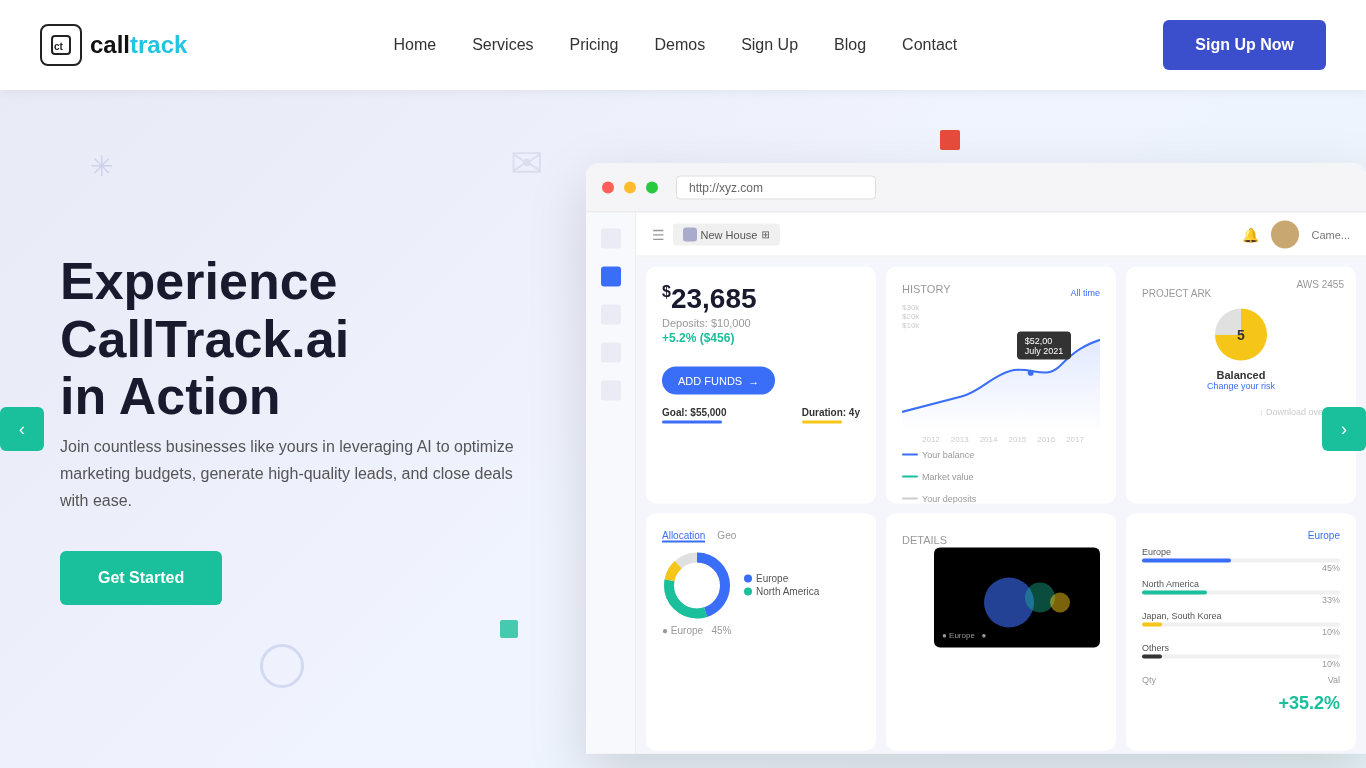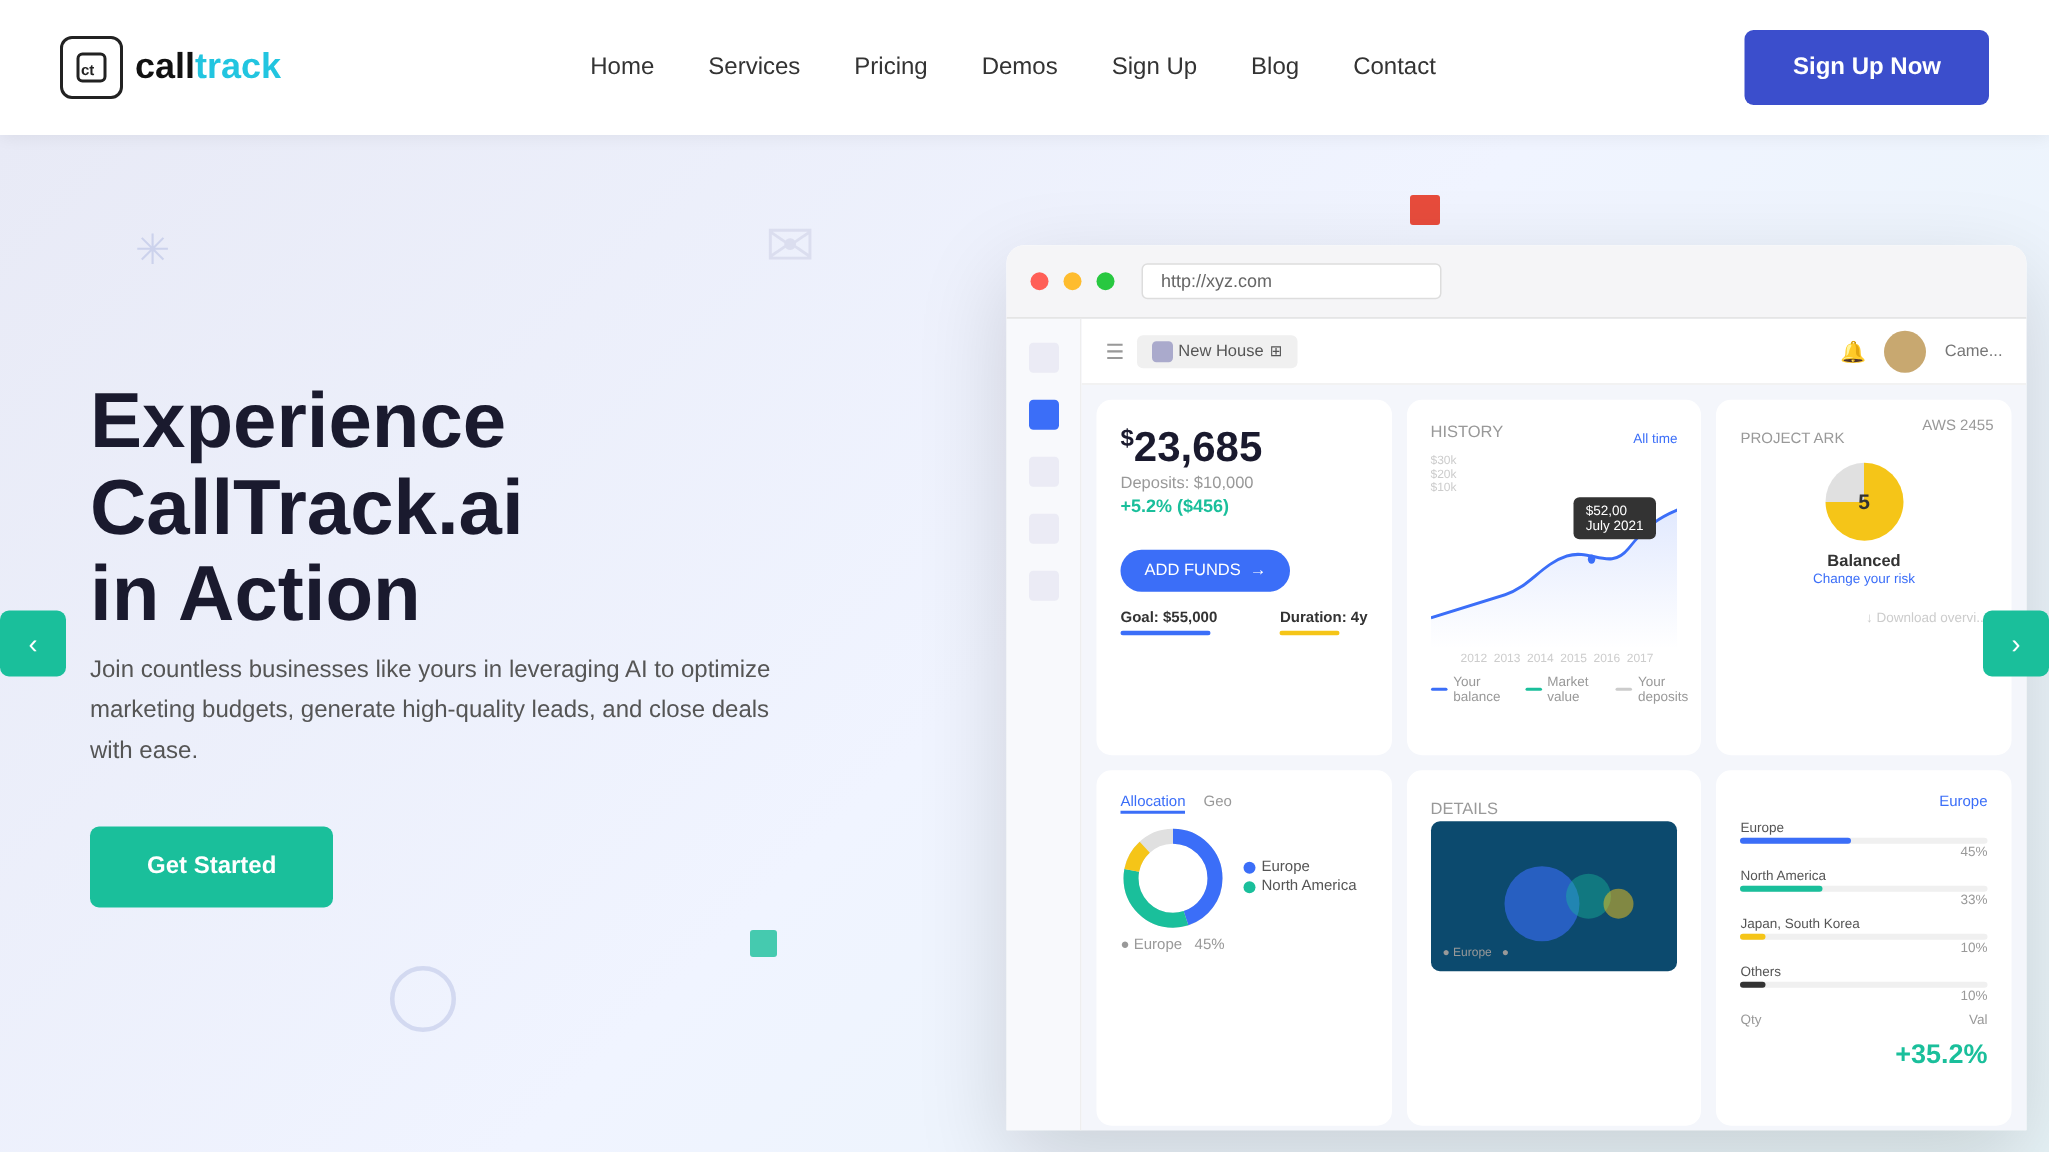--- a/index.html
+++ b/index.html
@@ -61,22 +61,22 @@
     .arrow-right { right: 0; background: #1abf9b; }
 
     
     .hero-right {
       flex: 1; position: relative; margin-left: 40px; height: 100%;
       display: flex; align-items: center; justify-content: center;
     }
     .browser-window {
       background: #fff; border-radius: 12px 12px 0 0;
       box-shadow: 0 20px 60px rgba(0,0,0,0.15);
-      width: 680px; height: 590px;
-      position: absolute; right: 15px; top: 50%; transform: translateY(-45%);
+      width: 780px; height: 590px;
+      position: absolute; right: 0; top: 50%; transform: translateY(-45%);
       overflow: hidden;
     }
     .browser-bar {
       display: flex; align-items: center; gap: 10px; padding: 12px 16px;
       background: #f5f5f7; border-bottom: 1px solid #e0e0e0;
     }
     .browser-dot { width: 12px; height: 12px; border-radius: 50%; }
     .dot-red { background: #ff5f57; }
     .dot-yellow { background: #febc2e; }
     .dot-green { background: #28c840; }
@@ -120,21 +120,21 @@
 
     
     .card-history { grid-column: 2; }
     .card-title { font-size: 11px; color: #999; margin-bottom: 8px; font-weight: 500; }
     .chart-area { position: relative; height: 120px; width: 100%; }
     .chart-tooltip {
       position: absolute; top: 5px; left: 50%;
       background: #333; color: #fff; font-size: 9px; padding: 4px 8px; border-radius: 4px; white-space: nowrap;
     }
     .chart-line-svg { width: 100%; height: 100%; }
-    .chart-legend { display: flex; gap: 12px; margin-top: 6px; }
+    .chart-legend { display: flex; gap: 12px; margin-top: 6px; flex-direction: column; }
     .legend-item { display: flex; align-items: center; gap: 4px; font-size: 9px; color: #999; }
     .legend-dot { width: 16px; height: 2px; border-radius: 1px; }
 
     
     .card-project { }
     .project-label { font-size: 10px; color: #999; }
     .project-circle { width: 52px; height: 52px; border-radius: 50%; background: conic-gradient(#f5c518 0deg 270deg, #e0e0e0 270deg); display: flex; align-items: center; justify-content: center; font-size: 14px; font-weight: 700; color: #333; margin: 8px auto; }
     .project-balanced { font-size: 11px; font-weight: 600; color: #333; text-align: center; }
     .project-sub { font-size: 9px; color: #3b6ef8; text-align: center; }
     .project-code { font-size: 10px; color: #999; text-align: right; position: absolute; top: 12px; right: 12px; }
@@ -145,21 +145,21 @@
     .alloc-tab { font-size: 10px; color: #999; cursor: pointer; }
     .alloc-tab.active { color: #3b6ef8; border-bottom: 2px solid #3b6ef8; }
     .donut-wrap { display: flex; align-items: center; gap: 12px; }
     .donut-svg { width: 70px; height: 70px; }
     .alloc-legend { font-size: 10px; color: #555; }
     .alloc-legend-item { display: flex; align-items: center; gap: 4px; margin-bottom: 2px; }
     .alloc-dot { width: 8px; height: 8px; border-radius: 50%; }
 
     
     .card-map { }
-    .map-area { background: #0c4a6e; border-radius: 6px; height: 100px; position: relative; display: flex; align-items: center; justify-content: center; overflow: hidden; }
+    .map-area { background: #000000; border-radius: 6px; height: 100px; position: relative; display: flex; align-items: center; justify-content: center; overflow: hidden; margin-left: 32px; }
     .map-bubble { position: absolute; border-radius: 50%; opacity: 0.6; }
 
     
     .card-stats { }
     .stats-region { font-size: 10px; color: #3b6ef8; text-align: right; margin-bottom: 6px; }
     .stats-row { margin-bottom: 6px; }
     .stats-label { font-size: 9px; color: #555; margin-bottom: 2px; }
     .stats-bar-bg { background: #f0f0f0; height: 4px; border-radius: 2px; }
     .stats-bar-fill { height: 4px; border-radius: 2px; }
     .stats-pct { font-size: 9px; color: #999; text-align: right; }

